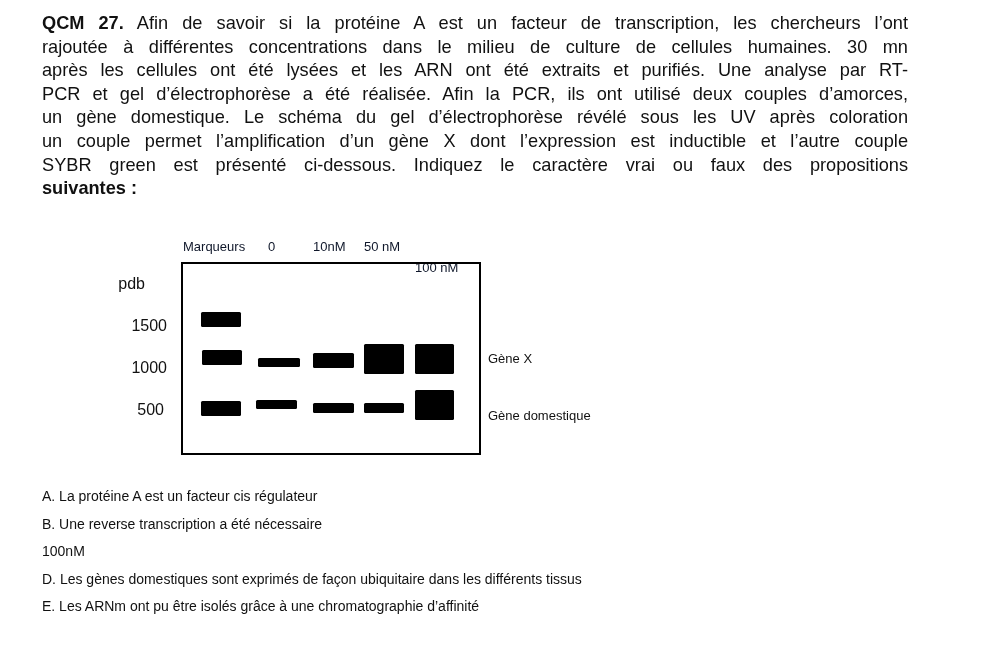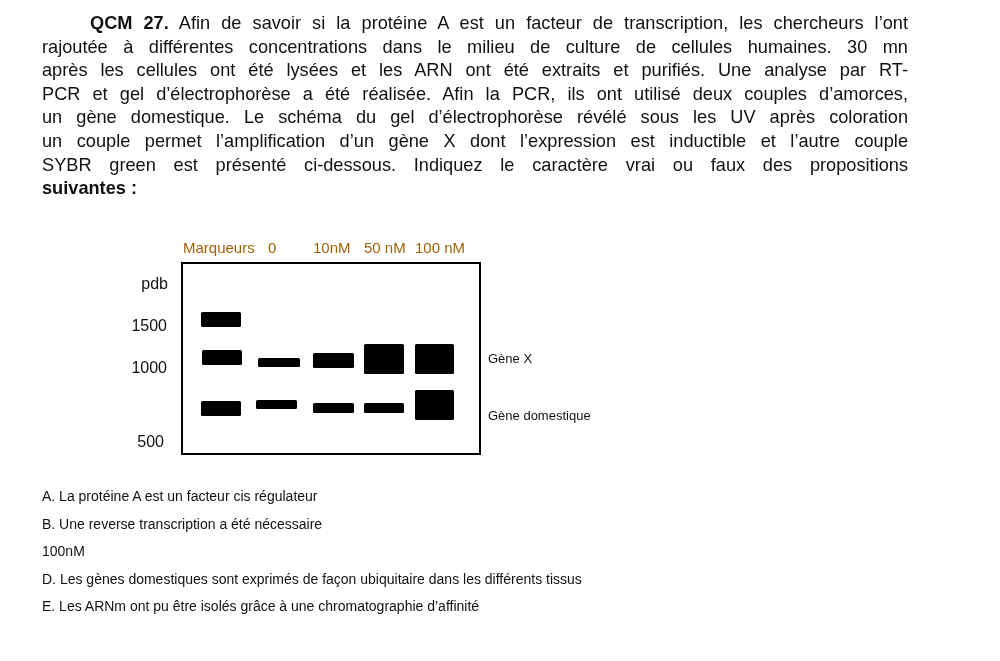--- a/index.html
+++ b/index.html
@@ -1,24 +1,24 @@
 <!DOCTYPE html>
 <html><head>
 <meta charset="utf-8">
 <style>
   html, body { margin: 0; padding: 0; background: #ffffff; }
   body { width: 1000px; height: 661px; position: relative; overflow: hidden;
          font-family: "Liberation Sans", sans-serif; color: #111; }
   .question { position: absolute; left: 42px; top: 12px; width: 866px;
               font-size: 18.2px; line-height: 23.6px; text-align: justify; }
-  .question .qnum { font-weight: bold; margin-left: 48px; }
+  .question .qnum { font-weight: bold; }
   .q-line { display: block; text-align: justify; text-align-last: justify; white-space: nowrap; }
   .q-line.final { text-align-last: left; font-weight: bold; }
 
-  .gel-col-label { position: absolute; top: 239px; font-size: 15px; color: #a16207; white-space: nowrap; }
+  .gel-col-label { position: absolute; top: 239px; font-size: 13px; color: #0f172a; white-space: nowrap; }
   .pdb-label { position: absolute; font-size: 16px; color: #111; text-align: right; width: 60px; }
   .gel-box { position: absolute; left: 181px; top: 262px; width: 296px; height: 189px;
              border: 2px solid #000; box-sizing: content-box; }
   .band { position: absolute; background: #000; border-radius: 1.5px; }
   .gene-label { position: absolute; font-size: 13px; color: #111; white-space: nowrap; }
 
   .options { position: absolute; left: 42px; top: 483px; font-size: 14px; line-height: 27.6px; }
   .option { display: block; white-space: nowrap; }
 </style>
 </head>
@@ -33,26 +33,26 @@
   <span class="q-line">un couple permet l’amplification d’un gène X dont l’expression est inductible et l’autre couple</span>
   <span class="q-line">SYBR green est présenté ci-dessous. Indiquez le caractère vrai ou faux des propositions</span>
   <span class="q-line final">suivantes :</span>
 </div>
 
 <div>
   <span class="gel-col-label" style="left:183px;">Marqueurs</span>
   <span class="gel-col-label" style="left:268px;">0</span>
   <span class="gel-col-label" style="left:313px;">10nM</span>
   <span class="gel-col-label" style="left:364px;">50 nM</span>
-  <span class="gel-col-label" style="left:415px;">100 nM</span>
+  <span class="gel-col-label" style="left:415px;margin-top:21px;">100 nM</span>
 
-  <span class="pdb-label" style="left:108px; top:275px;">pdb</span>
+  <span class="pdb-label" style="left:85px; top:275px;">pdb</span>
   <span class="pdb-label" style="left:107px; top:317px;">1500</span>
   <span class="pdb-label" style="left:107px; top:359px;">1000</span>
-  <span class="pdb-label" style="left:104px; top:401px;margin-top:32px;">500</span>
+  <span class="pdb-label" style="left:104px; top:401px;">500</span>
 
   <div class="gel-box"></div>
 
   <div class="band" style="left:201px; top:312px; width:40px; height:15px;"></div>
   <div class="band" style="left:202px; top:350px; width:40px; height:15px;"></div>
   <div class="band" style="left:201px; top:401px; width:40px; height:15px;"></div>
 
   <div class="band" style="left:258px; top:358px; width:42px; height:9px;"></div>
   <div class="band" style="left:256px; top:400px; width:41px; height:9px;"></div>
 

